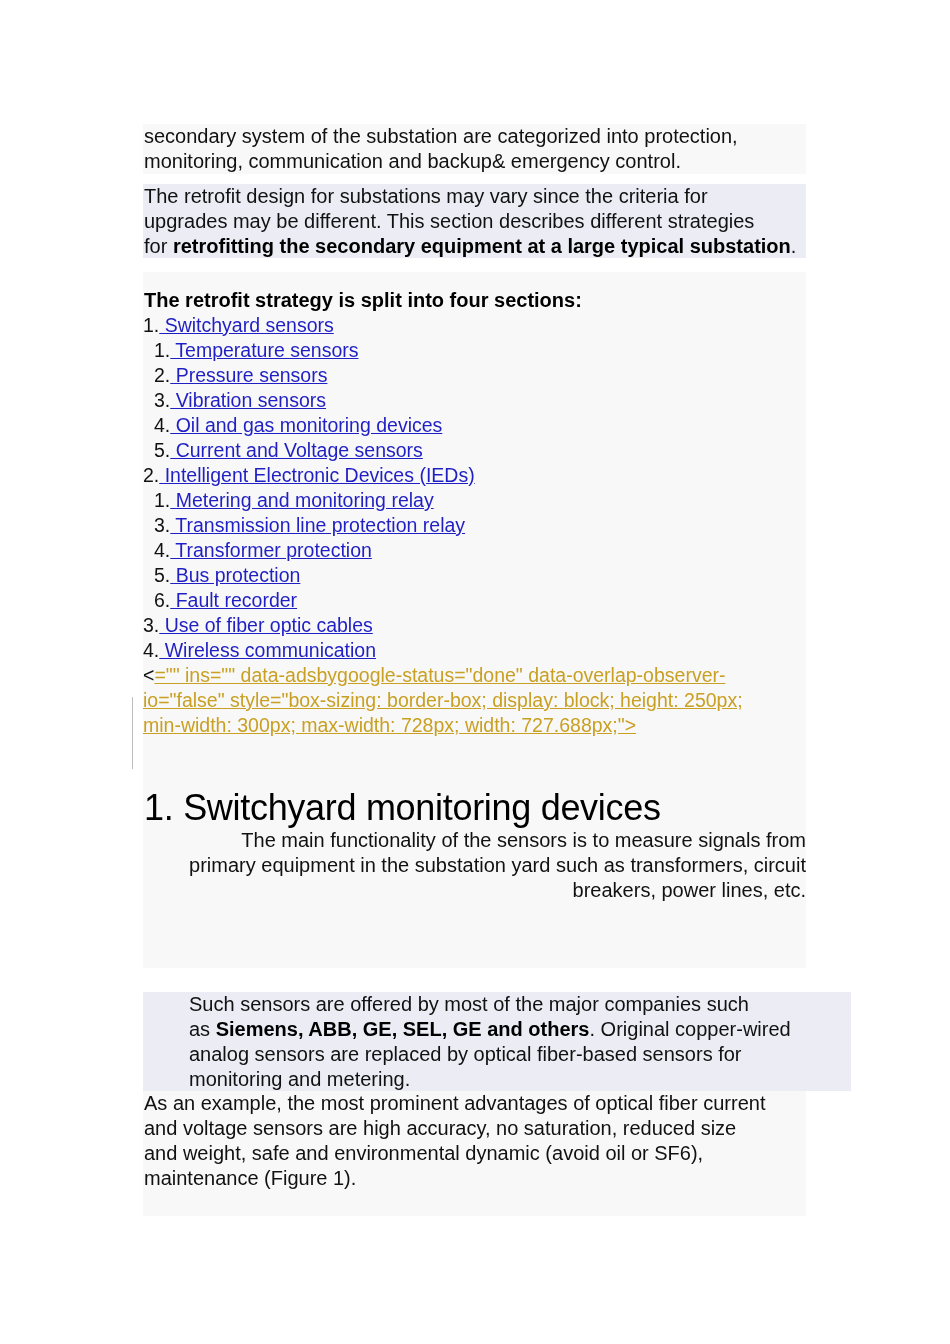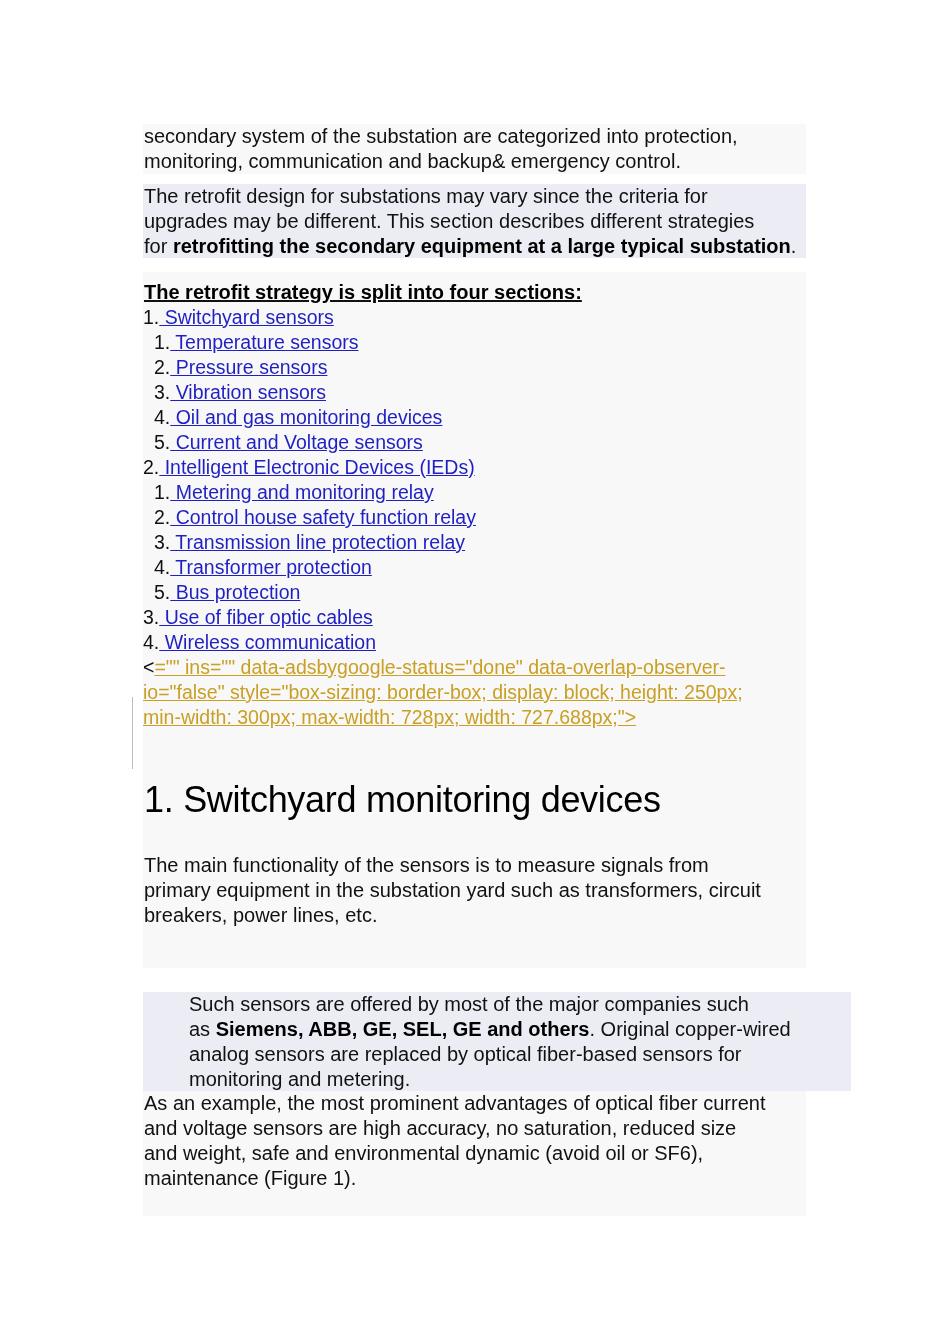--- a/index.html
+++ b/index.html
@@ -29,48 +29,48 @@
   <p class="p">monitoring, communication and backup&amp; emergency control.</p>
 </div>
 
 <div class="block lav" style="top:184px; height:74px;">
   <p class="p">The retrofit design for substations may vary since the criteria for</p>
   <p class="p">upgrades may be different. This section describes different strategies</p>
   <p class="p"><span>for </span><b>retrofitting the secondary equipment at a large typical substation</b><span>.</span></p>
 </div>
 
 <div class="block grey" style="top:272px; height:696px;">
-  <p class="p" style="margin-top:8px;text-decoration:underline;"><b>The retrofit strategy is split into four sections:</b></p>
+  <p class="p" style="margin-top:16px;"><b>The retrofit strategy is split into four sections:</b></p>
 
   <div style="">
     <div class="toc-row"><span class="num">1.</span><a> Switchyard sensors</a></div>
     <div class="toc-row sub"><span class="num">1.</span><a> Temperature sensors</a></div>
     <div class="toc-row sub"><span class="num">2.</span><a> Pressure sensors</a></div>
     <div class="toc-row sub"><span class="num">3.</span><a> Vibration sensors</a></div>
     <div class="toc-row sub"><span class="num">4.</span><a> Oil and gas monitoring devices</a></div>
     <div class="toc-row sub"><span class="num">5.</span><a> Current and Voltage sensors</a></div>
     <div class="toc-row"><span class="num">2.</span><a> Intelligent Electronic Devices (IEDs)</a></div>
     <div class="toc-row sub"><span class="num">1.</span><a> Metering and monitoring relay</a></div>
-    <div class="toc-row sub"><span class="num">2.</span><a> Control house safety function relay</a></div>
     <div class="toc-row sub"><span class="num">3.</span><a> Transmission line protection relay</a></div>
     <div class="toc-row sub"><span class="num">4.</span><a> Transformer protection</a></div>
     <div class="toc-row sub"><span class="num">5.</span><a> Bus protection</a></div>
+    <div class="toc-row sub"><span class="num">6.</span><a> Fault recorder</a></div>
     <div class="toc-row"><span class="num">3.</span><a> Use of fiber optic cables</a></div>
     <div class="toc-row"><span class="num">4.</span><a> Wireless communication</a></div>
   </div>
 
   <div class="ad">
     <div><span>&lt;</span><a class="ad-link">="" ins="" data-adsbygoogle-status="done" data-overlap-observer-</a></div>
     <div><a class="ad-link">io="false" style="box-sizing: border-box; display: block; height: 250px; </a></div>
     <div><a class="ad-link">min-width: 300px; max-width: 728px; width: 727.688px;"&gt;</a></div>
   </div>
 
   <h1 class="h1" style="margin-top:50px; padding-left:1px;">1. Switchyard monitoring devices</h1>
 
-  <div style="margin-top:33px;">
+  <div style="text-align:right;">
     <p class="p">The main functionality of the sensors is to measure signals from</p>
     <p class="p">primary equipment in the substation yard such as transformers, circuit</p>
     <p class="p">breakers, power lines, etc.</p>
   </div>
 </div>
 
 <div class="vbar"></div>
 
 <div class="block lav" style="top:992px; height:99px;padding-left:45px;">
   <p class="p">Such sensors are offered by most of the major companies such</p>

